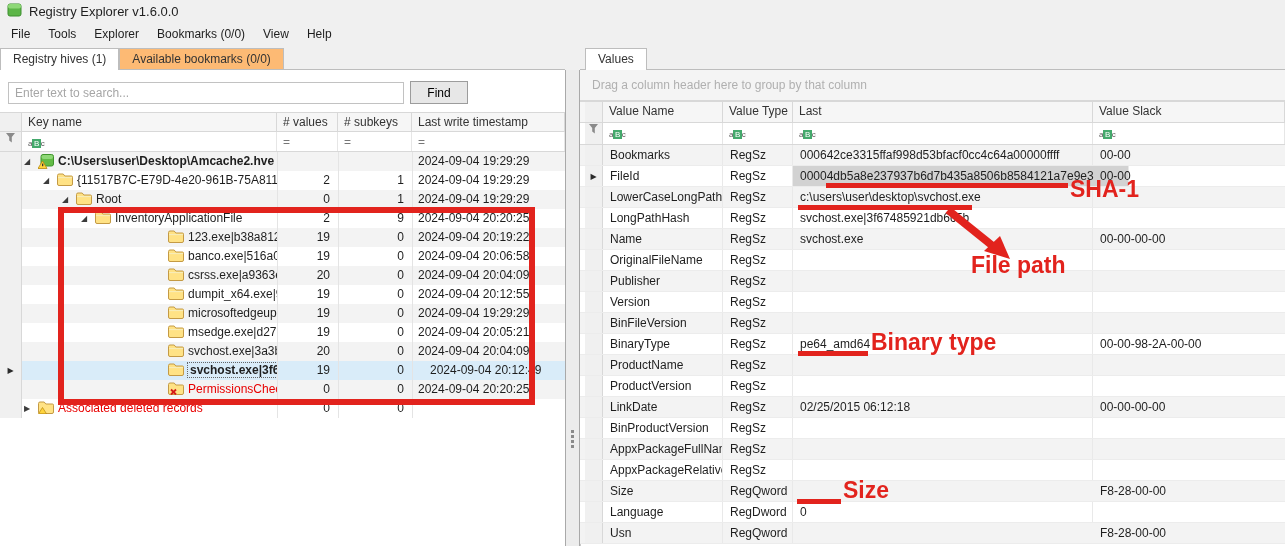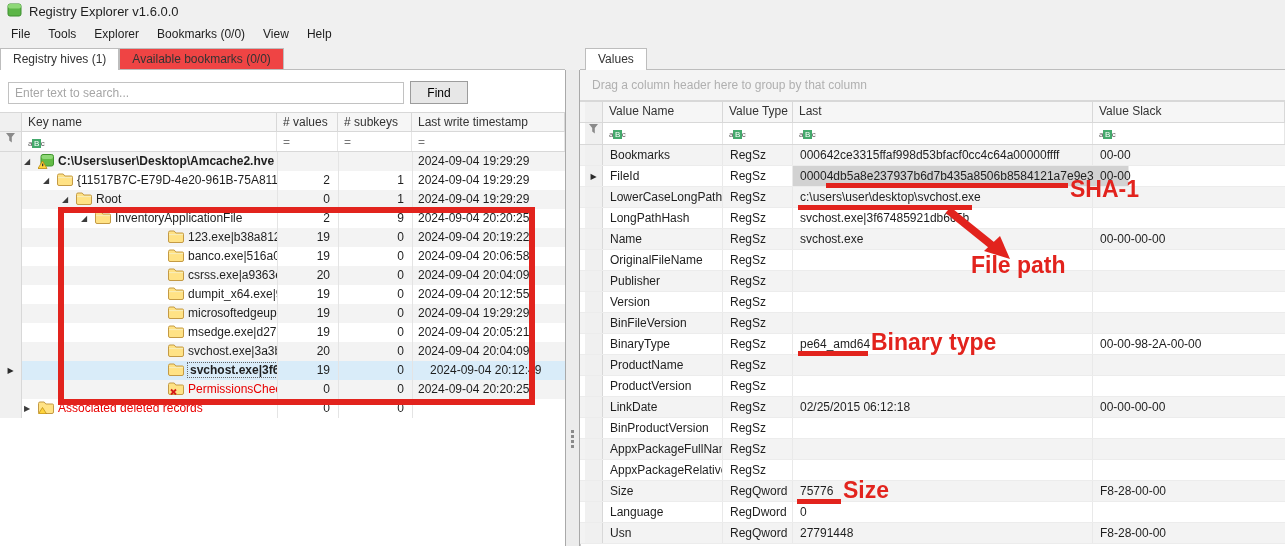--- a/index.html
+++ b/index.html
@@ -11,21 +11,21 @@
     font-family:"Liberation Sans", sans-serif; font-size:12px;
   }
   .abs{ position:absolute; }
 
   
   #titlebar{ left:0; top:0; width:1285px; height:22px; display:flex; align-items:center; gap:7px; padding-left:7px; font-size:13px; }
   #menubar{ left:0; top:22px; width:1285px; height:24px; display:flex; align-items:center; padding-left:2px; }
   .menu-item{ padding:0 9px; line-height:24px; cursor:default; }
 
   
-  .tab{ height:22px; line-height:21px; padding:0 12px; background:#ef4444; border:1px solid #bdbdbd; border-bottom:none; color:#333; }
+  .tab{ height:22px; line-height:21px; padding:0 12px; background:#fdba74; border:1px solid #bdbdbd; border-bottom:none; color:#333; }
   .tab.active{ background:#fff; position:relative; z-index:2; }
   #left-tabs{ left:0; top:48px; display:flex; }
   #right-tabs{ left:585px; top:48px; display:flex; }
   .pane-sep{ top:69px; height:1px; background:#bdbdbd; }
 
   
   #left-content{ left:0; top:70px; width:565px; height:476px; background:#fff; }
   #search-input{ position:absolute; left:8px; top:12px; width:396px; height:22px; border:1px solid #c2c2c2; padding:0 6px; font-family:"Liberation Sans",sans-serif; font-size:12px; color:#333; }
   #search-input::placeholder{ color:#a6a6a6; }
   #find-btn{ position:absolute; left:410px; top:11px; width:58px; height:23px; background:#e7e7e7; border:1px solid #9c9c9c; font-family:"Liberation Sans",sans-serif; font-size:12px; }
@@ -453,35 +453,33 @@
       <div class="ind" style="left: 5px; width: 18px;"></div>
       <div class="vcell" style="left: 23px; width: 120px;">AppxPackageRelativeId</div>
       <div class="vcell" style="left: 143px; width: 70px;">RegSz</div>
       <div class="vcell" style="left: 213px; width: 300px;"></div>
       <div class="vcell" style="left: 513px; width: 192px; border-right: none;"></div>
     </div>
     <div class="vrow band" style="top: 481px;">
       <div class="ind" style="left: 5px; width: 18px;"></div>
       <div class="vcell" style="left: 23px; width: 120px;">Size</div>
       <div class="vcell" style="left: 143px; width: 70px;">RegQword</div>
-      <div class="vcell" style="left: 213px; width: 300px;">75776</div>
       <div class="vcell" style="left: 513px; width: 192px; border-right: none;">F8-28-00-00</div>
     </div>
     <div class="vrow" style="top: 502px;">
       <div class="ind" style="left: 5px; width: 18px;"></div>
       <div class="vcell" style="left: 23px; width: 120px;">Language</div>
       <div class="vcell" style="left: 143px; width: 70px;">RegDword</div>
       <div class="vcell" style="left: 213px; width: 300px;">0</div>
       <div class="vcell" style="left: 513px; width: 192px; border-right: none;"></div>
     </div>
     <div class="vrow band" style="top: 523px;">
       <div class="ind" style="left: 5px; width: 18px;"></div>
       <div class="vcell" style="left: 23px; width: 120px;">Usn</div>
       <div class="vcell" style="left: 143px; width: 70px;">RegQword</div>
-      <div class="vcell" style="left: 213px; width: 300px;">27791448</div>
       <div class="vcell" style="left: 513px; width: 192px; border-right: none;">F8-28-00-00</div>
     </div>
   </div>
 
 <div id="red-box" class="abs ann"></div>
 <div class="abs ann ann-underline" style="left:826px;top:183px;width:242px;"></div>
 <div class="abs ann ann-text" style="left:1070px;top:178px;">SHA-1</div>
 <div class="abs ann ann-underline" style="left:798px;top:205px;width:174px;"></div>
 <div class="abs ann ann-text" style="left:971px;top:254px;">File path</div>
 <div class="abs ann ann-underline" style="left:798px;top:351px;width:70px;"></div>

